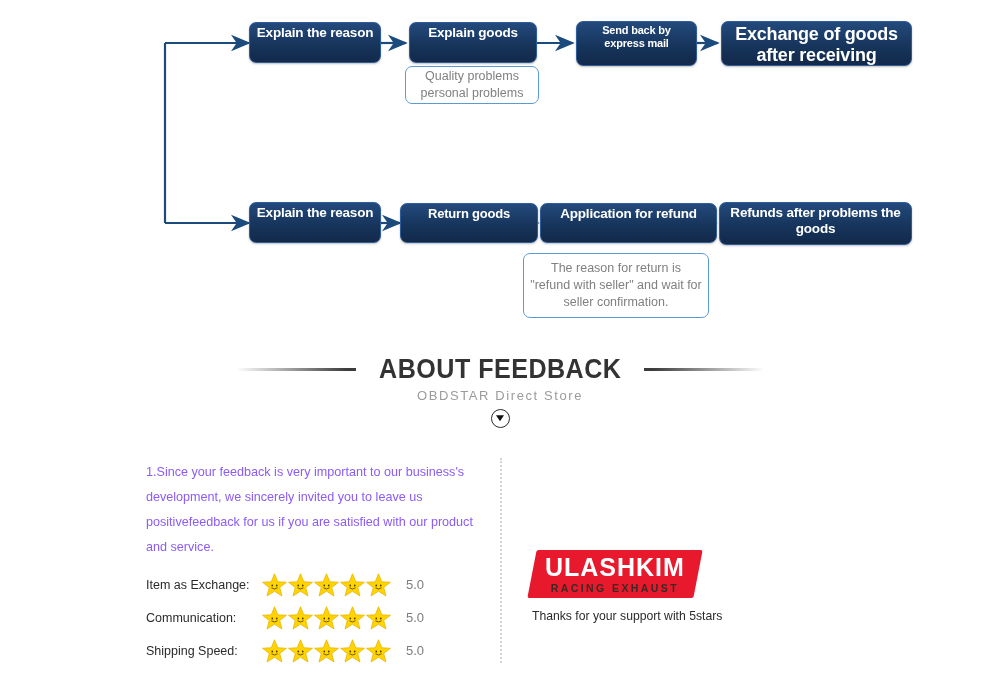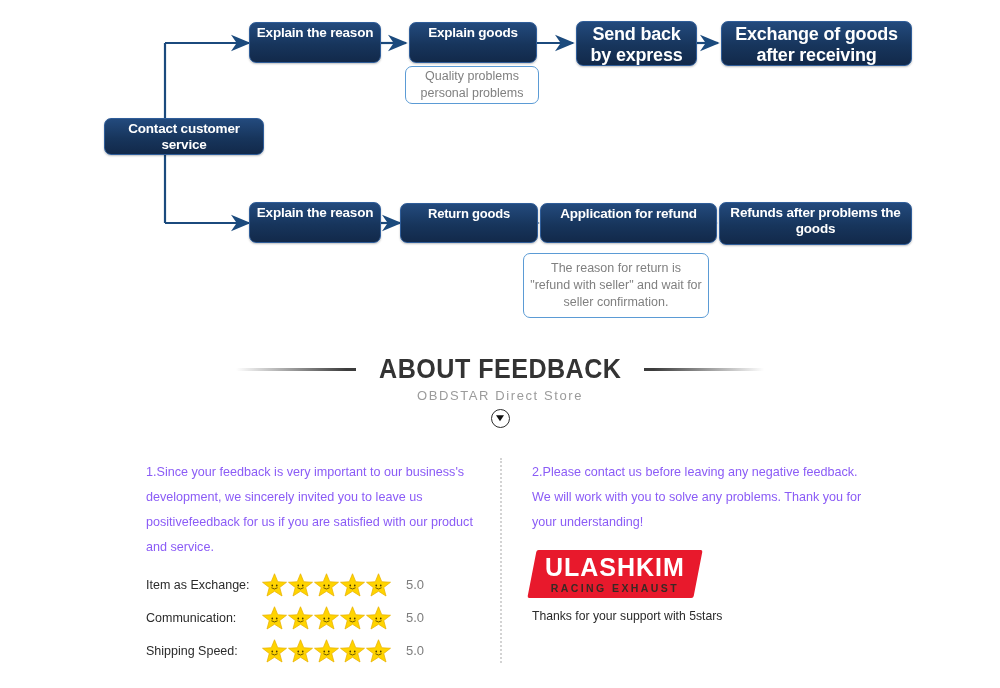--- a/index.html
+++ b/index.html
@@ -155,31 +155,28 @@
         <path d="M381,43 L406,43" marker-end="url(#arw)"></path>
         <path d="M537,43 L573,43" marker-end="url(#arw)"></path>
         <path d="M697,43 L718,43" marker-end="url(#arw)"></path>
 
         <path d="M381,223 L400,223" marker-end="url(#arw)"></path>
         <path d="M515,223 L538,223" marker-end="url(#arw)"></path>
         <path d="M690,223 L716,223" marker-end="url(#arw)"></path>
       </g>
     </svg>
 
-    <div class="node" style="left:104px;top:118px;width:160px;height:37px;font-size:13.5px;">
-      <span>Contact customer service</span>
-    </div>
 
     <div class="node" style="left:249px;top:22px;width:132px;height:41px;font-size:13.5px;">
       <span>Explain the reason</span>
     </div>
     <div class="node" style="left:409px;top:22px;width:128px;height:41px;font-size:13.5px;">
       <span>Explain goods</span>
     </div>
-    <div class="node" style="left:576px;top:21px;width:121px;height:45px;font-size:18px;">
+    <div class="node" style="left:576px;top:21px;width:121px;height:45px;font-size:11px;">
       <span>Send back by express mail</span>
     </div>
     <div class="node" style="left:721px;top:21px;width:191px;height:45px;font-size:18px;">
       <span>Exchange of goods after receiving</span>
     </div>
     <div class="callout" style="left:405px;top:66px;width:134px;height:38px;font-size:12.5px;white-space:pre-line;">
       <span>Quality problems
 personal problems</span>
     </div>
 
@@ -210,23 +207,20 @@
     <div class="hd-chev"></div>
   </div>
 
   <div id="feedback-body">
     <div class="divider"></div>
 
     <div class="col-left">
       <div class="para">1.Since your feedback is very important to our business's development, we sincerely invited you to leave us positivefeedback for us if you are satisfied with our product and service.</div>
     </div>
 
-    <div class="col-right">
-      <div class="para">2.Please contact us before leaving any negative feedback. We will work with you to solve any problems. Thank you for your understanding!</div>
-    </div>
 
     <div class="ratings">
       <div class="rating-row">
         <div class="rating-label">Item as Exchange:</div>
         <div class="stars">
             <svg viewBox="0 0 100 96" width="25" height="24">
               <path d="M50 3 L63 35 L98 37 L71 58 L80 92 L50 73 L20 92 L29 58 L2 37 L37 35 Z" fill="#ffd400" stroke="#e8b100" stroke-width="3" stroke-linejoin="round"></path>
               <ellipse cx="41" cy="50" rx="3.4" ry="3.9" fill="#4a3a00"></ellipse>
               <ellipse cx="59" cy="50" rx="3.4" ry="3.9" fill="#4a3a00"></ellipse>
               <path d="M39 60 Q50 69 61 60" fill="none" stroke="#4a3a00" stroke-width="3.2" stroke-linecap="round"></path>

